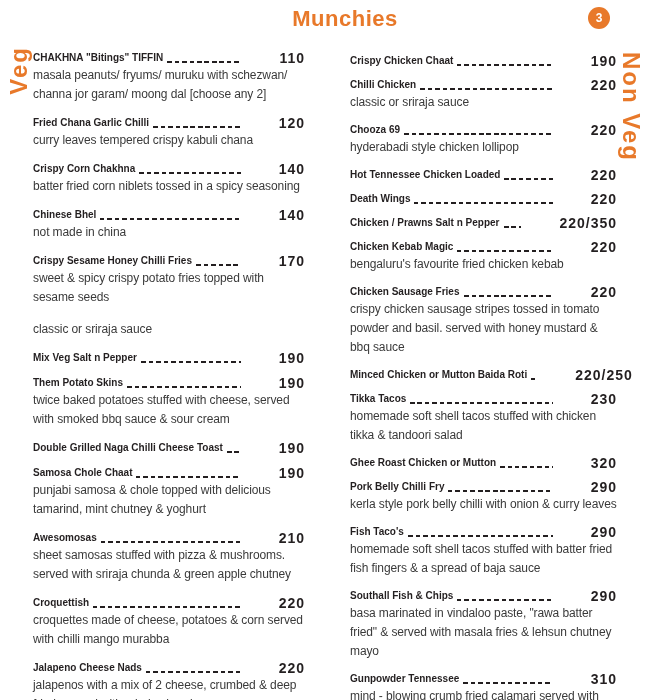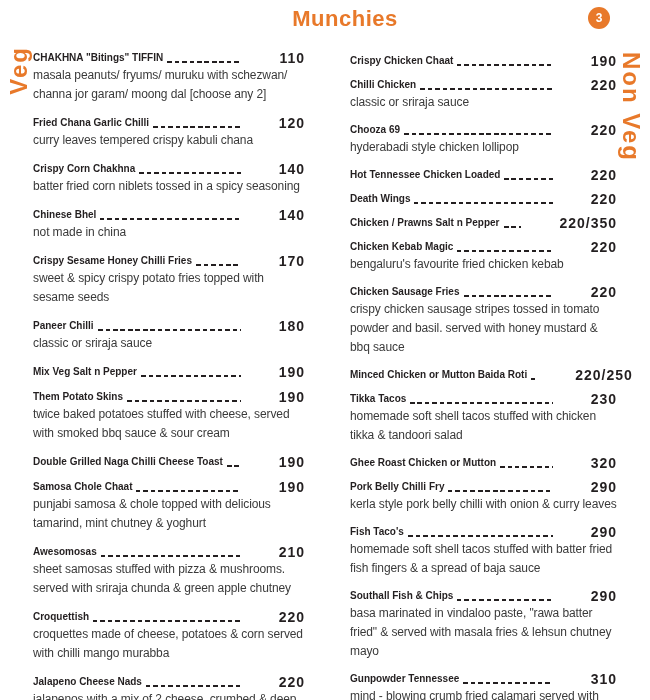--- a/index.html
+++ b/index.html
@@ -156,25 +156,20 @@
       </div>
       <div class="item">
         <div class="row">
           <span class="nm">Crispy Sesame Honey Chilli Fries</span>
           <span class="leader"></span>
           <span class="pr">170</span>
         </div>
         <div class="desc">sweet &amp; spicy crispy potato fries topped with sesame seeds</div>
       </div>
       <div class="item">
-        <div class="row">
-          <span class="nm">Paneer Chilli</span>
-          <span class="leader"></span>
-          <span class="pr">180</span>
-        </div>
         <div class="desc">classic or sriraja sauce</div>
       </div>
       <div class="item">
         <div class="row">
           <span class="nm">Mix Veg Salt n Pepper</span>
           <span class="leader"></span>
           <span class="pr">190</span>
         </div>
       </div>
       <div class="item">

